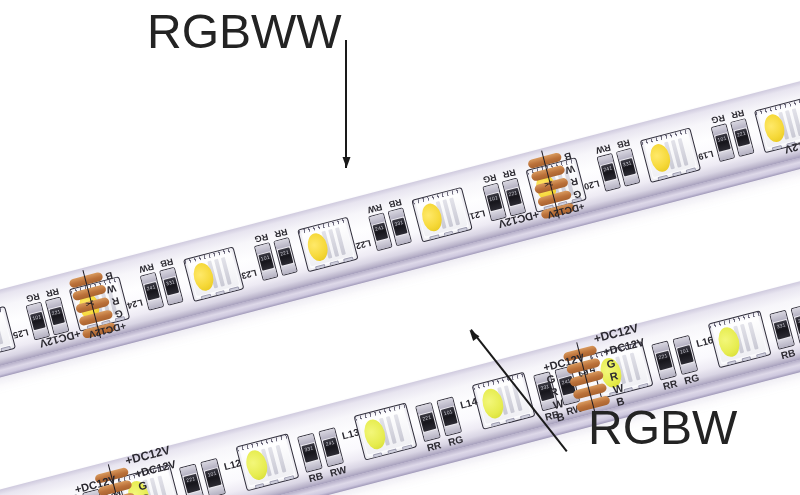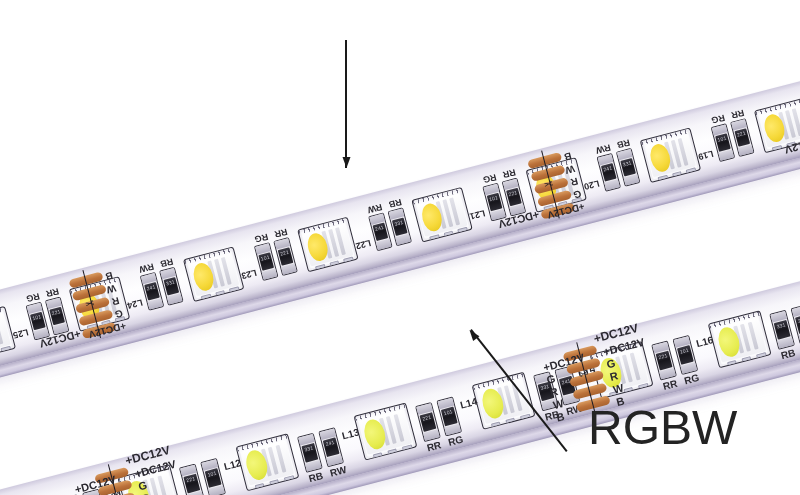--- a/index.html
+++ b/index.html
@@ -493,20 +493,21 @@
         <div class="pad" style="left: 620px; top: 62px; width: 34px; height: 9px;"></div>
         <div class="silk" style="left: 660px; top: 66px; font-size: 11px; transform: rotate(0deg); transform-origin: 0px 0px;">B</div>
         <div class="silk" style="left: 598px; top: 66px; font-size: 11px; transform: rotate(0deg); transform-origin: 0px 0px;">B</div>
         <div class="cutline" style="left: 636px; top: 3px; width: 1.4px; height: 72px;"></div>
         <div class="scissor" style="left: 631px; top: 30px; font-size: 11px;">✂</div>
         <div class="silk" style="left: 654px; top: -2px; font-size: 12px; transform: rotate(0deg); transform-origin: 0px 0px;">+DC12V</div>
       </div>
     <div class="strip-side" id="side-bot" style="top:76px;height:12px;width:960px;"></div>
   </div>
 
+  <div class="anno" id="anno-rgbww">RGBWW</div>
   <div class="anno" id="anno-rgbw">RGBW</div>
 
   <div id="arrow-layer" style="position:absolute;left:0;top:0;width:800px;height:495px;">
       <div class="arrow-line" style="left: 347px; top: 40px; width: 128px; height: 1.6px; transform: rotate(90deg);"></div>
       <div class="arrow-head" style="left: 347px; top: 168px; border-left: 4.5px solid transparent; border-right: 4.5px solid transparent; border-top: 11px solid rgb(26, 26, 26); transform: translate(-4.5px, -11px) rotate(0deg); transform-origin: 50% 100%;"></div>
       <div class="arrow-line" style="left: 566px; top: 452px; width: 155.242px; height: 1.6px; transform: rotate(-128.199deg);"></div>
       <div class="arrow-head" style="left: 470px; top: 330px; border-left: 4.5px solid transparent; border-right: 4.5px solid transparent; border-top: 11px solid rgb(26, 26, 26); transform: translate(-4.5px, -11px) rotate(-218.199deg); transform-origin: 50% 100%;"></div>
     </div>
 
 </div>

